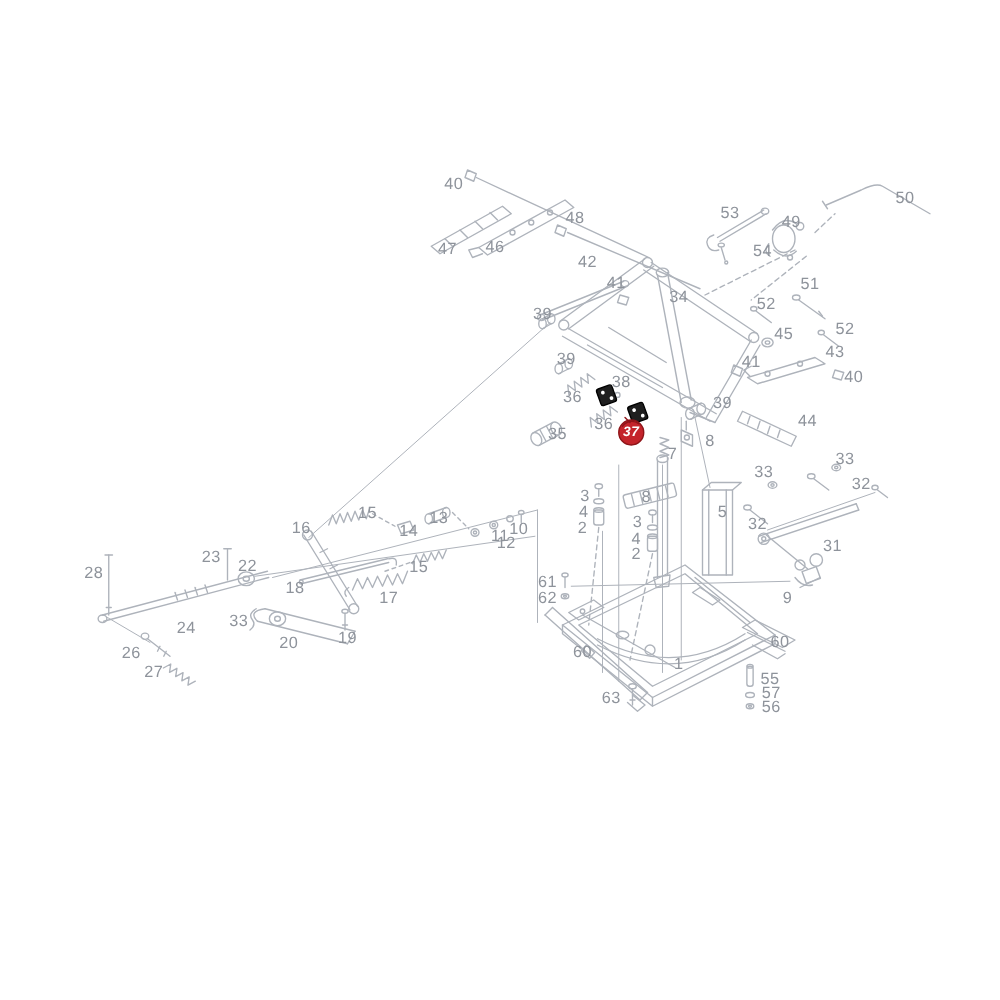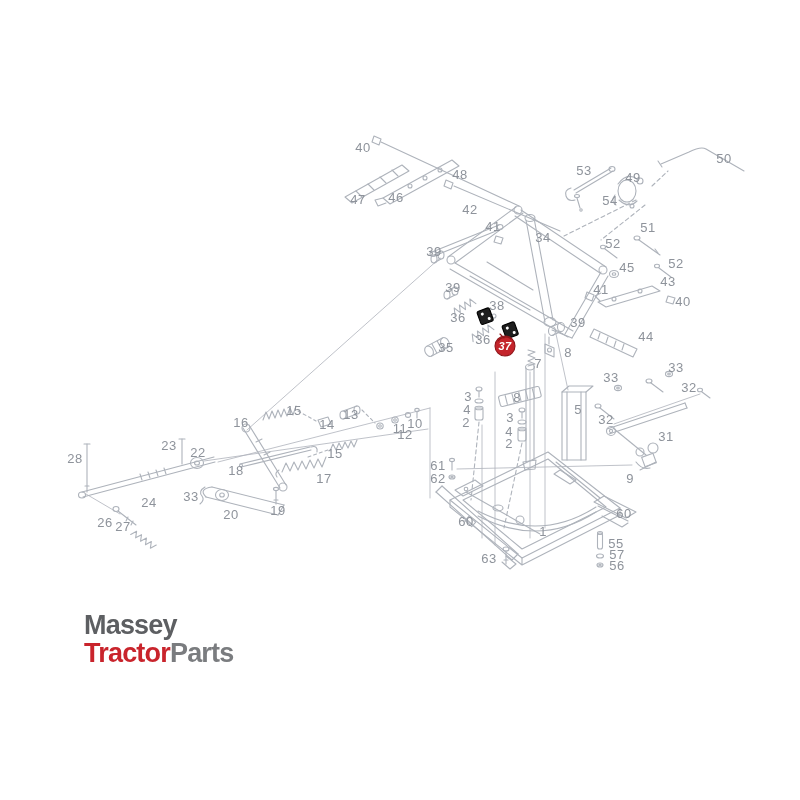--- a/index.html
+++ b/index.html
@@ -492,30 +492,26 @@
       <span class="plabel" style="left: 617px; top: 565px;">56</span>
       <span class="plabel" style="left: 241px; top: 422px;">16</span>
       <span class="plabel" style="left: 294px; top: 410px;">15</span>
       <span class="plabel" style="left: 327px; top: 424px;">14</span>
       <span class="plabel" style="left: 351px; top: 414px;">13</span>
       <span class="plabel" style="left: 384px; top: 434px; margin-left: 21px;">12</span>
       <span class="plabel" style="left: 400px; top: 428px;">11</span>
       <span class="plabel" style="left: 415px; top: 423px;">10</span>
       <span class="plabel" style="left: 335px; top: 453px;">15</span>
       <span class="plabel" style="left: 236px; top: 470px;">18</span>
-      <span class="plabel" style="left: 311px; top: 478px; margin-left: 13px;">17</span>
+      <span class="plabel" style="left: 311px; top: 478px;">17</span>
       <span class="plabel" style="left: 169px; top: 445px;">23</span>
       <span class="plabel" style="left: 198px; top: 452px;">22</span>
       <span class="plabel" style="left: 75px; top: 458px;">28</span>
       <span class="plabel" style="left: 149px; top: 502px;">24</span>
       <span class="plabel" style="left: 191px; top: 496px;">33</span>
       <span class="plabel" style="left: 231px; top: 514px;">20</span>
       <span class="plabel" style="left: 278px; top: 510px;">19</span>
       <span class="plabel" style="left: 105px; top: 522px;">26</span>
-      <span class="plabel" style="left: 123px; top: 526px;">27</span>
+      <span class="plabel" style="left: 123px; top: 537px;">27</span>
     </div>
 
-  <div class="logo">
-    <div class="l1">Massey</div>
-    <div class="l2"><span class="red">Tractor</span><span class="gray">Parts</span></div>
-  </div>
 
 </div>
 
 </body></html>

